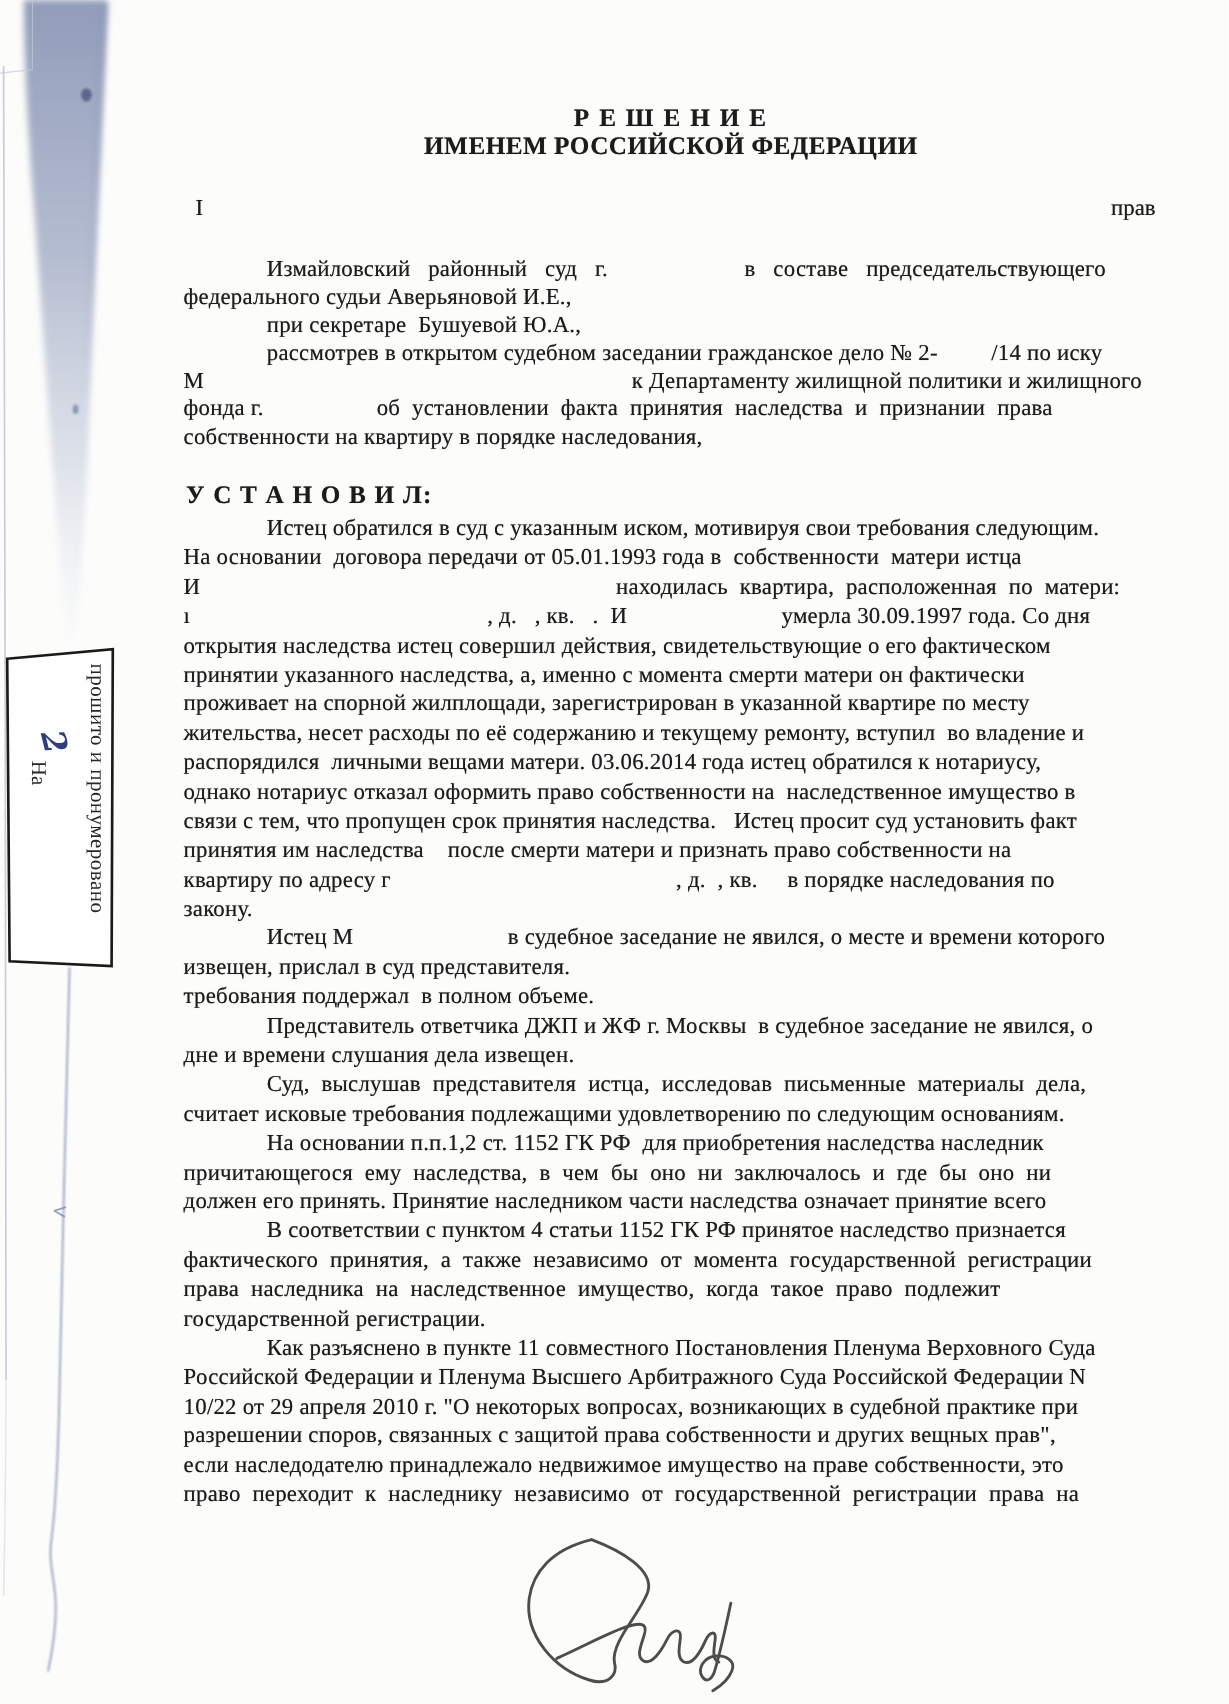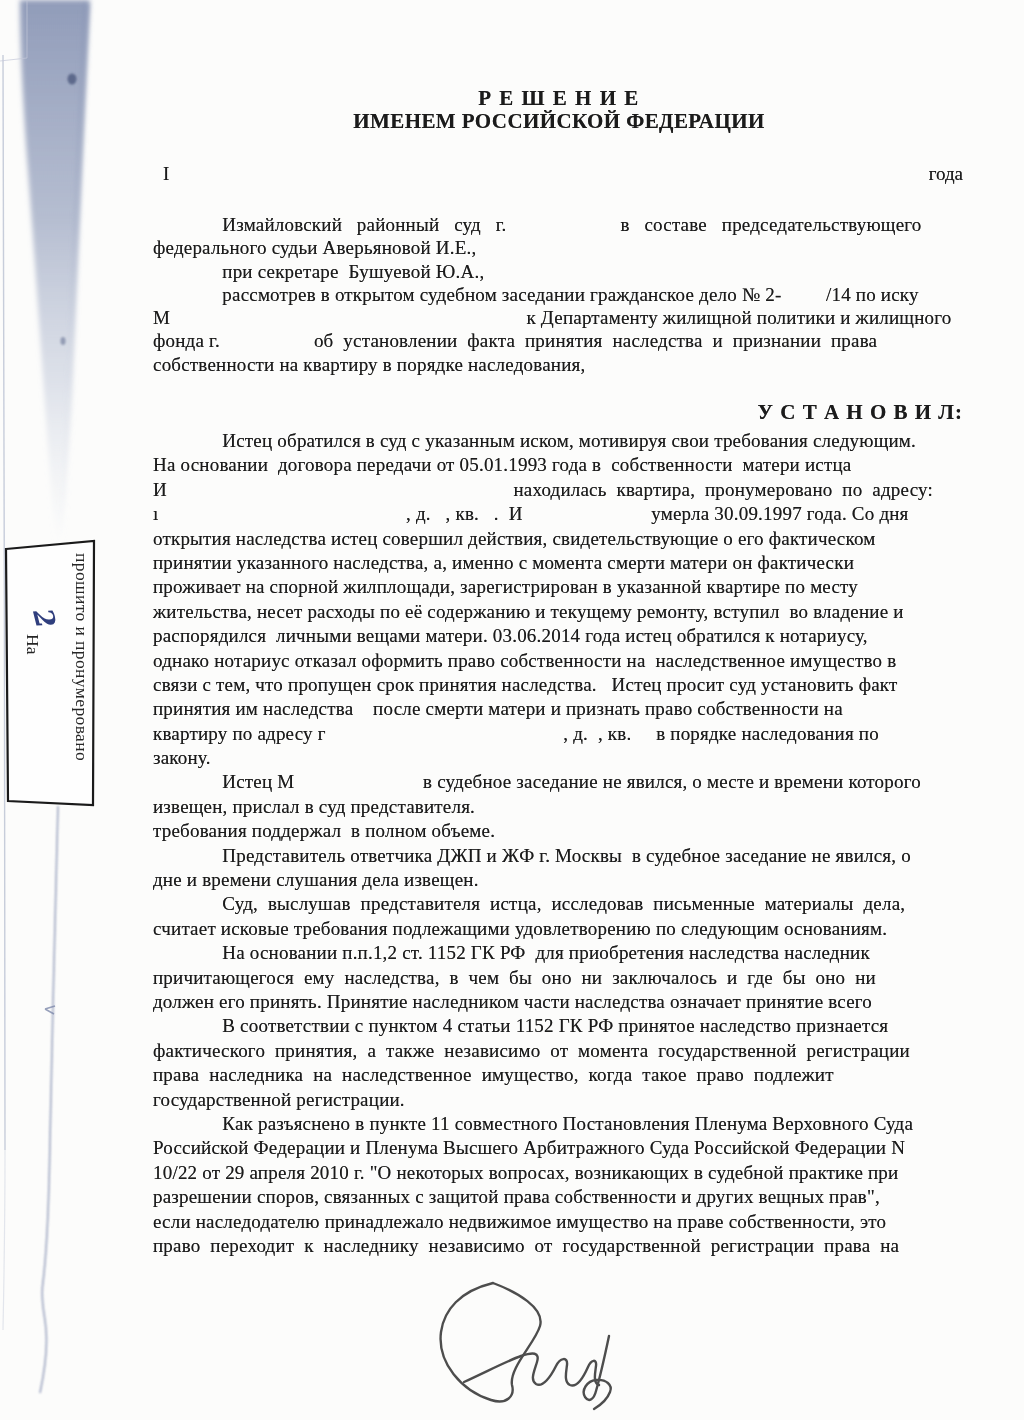--- a/index.html
+++ b/index.html
@@ -6,21 +6,21 @@
   .page{position:relative;width:1024px;height:1420px;background:#fcfcfb;overflow:hidden;
         font-family:"Liberation Serif",serif;color:#1b1b1b;}
   .doc{position:absolute;left:0;top:0;width:100%;height:100%;
        text-shadow:0 0 .6px rgba(30,30,30,.65);}
   .hdr{position:absolute;left:155px;width:808px;text-align:center;font-weight:bold;}
   .hdr1{top:86px;font-size:21px;letter-spacing:1.5px;}
   .hdr2{top:109px;font-size:21px;letter-spacing:.4px;}
   .dateline{position:absolute;left:155px;top:163px;width:808px;display:flex;
             justify-content:space-between;font-size:19px;}
   .dateline .l{margin-left:8px;}
-  .heading{position:absolute;left:155px;top:400px;width:808px;text-align:right;
+  .heading{position:absolute;left:155px;top:400px;width:808px;text-align:left;
            font-weight:bold;font-size:21px;letter-spacing:1px;}
   .preamble{position:absolute;left:153px;top:213px;width:812px;}
   .bodytext{position:absolute;left:153px;top:429px;width:815px;}
   .ln{white-space:pre;font-size:19px;letter-spacing:.2px;}
   .preamble .ln{line-height:23.3px;height:23.3px;}
   .bodytext .ln{line-height:24.4px;height:24.4px;}
   
   .stamp{position:absolute;left:0;top:535px;width:110px;height:280px;}
   .stamp svg{position:absolute;left:0;top:0;}
   .stamp-rot{position:absolute;left:92px;top:18px;width:240px;height:84px;
@@ -64,39 +64,39 @@
     <ellipse cx="63" cy="341" rx="2.5" ry="4" fill="#5c688c" opacity="0.55" filter="url(#blr2)"></ellipse>
   </svg>
 
   <div class="doc">
 
     <div class="hdr hdr1">Р Е Ш Е Н И Е</div>
     <div class="hdr hdr2">ИМЕНЕМ РОССИЙСКОЙ ФЕДЕРАЦИИ</div>
 
     <div class="dateline">
       <span class="l">I</span>
-      <span class="r">года</span>
+      <span class="r">прав</span>
     </div>
 
     <div class="preamble">
       <div class="ln">              Измайловский   районный   суд   г.                       в   составе   председательствующего</div>
       <div class="ln">федерального судьи Аверьяновой И.Е.,</div>
       <div class="ln">              при секретаре  Бушуевой Ю.А.,</div>
       <div class="ln">              рассмотрев в открытом судебном заседании гражданское дело № 2-         /14 по иску</div>
       <div class="ln">М                                                                        к Департаменту жилищной политики и жилищного</div>
       <div class="ln">фонда г.                   об  установлении  факта  принятия  наследства  и  признании  права</div>
       <div class="ln">собственности на квартиру в порядке наследования,</div>
     </div>
 
     <div class="heading">У С Т А Н О В И Л:</div>
 
     <div class="bodytext">
       <div class="ln">              Истец обратился в суд с указанным иском, мотивируя свои требования следующим.</div>
       <div class="ln">На основании  договора передачи от 05.01.1993 года в  собственности  матери истца</div>
-      <div class="ln">И                                                                      находилась  квартира,  пронумеровано  по  адресу:</div>
+      <div class="ln">И                                                                      находилась  квартира,  расположенная  по  матери:</div>
       <div class="ln">ı                                                  , д.   , кв.   .  И                          умерла 30.09.1997 года. Со дня</div>
       <div class="ln">открытия наследства истец совершил действия, свидетельствующие о его фактическом</div>
       <div class="ln">принятии указанного наследства, а, именно с момента смерти матери он фактически</div>
       <div class="ln">проживает на спорной жилплощади, зарегистрирован в указанной квартире по месту</div>
       <div class="ln">жительства, несет расходы по её содержанию и текущему ремонту, вступил  во владение и</div>
       <div class="ln">распорядился  личными вещами матери. 03.06.2014 года истец обратился к нотариусу,</div>
       <div class="ln">однако нотариус отказал оформить право собственности на  наследственное имущество в</div>
       <div class="ln">связи с тем, что пропущен срок принятия наследства.   Истец просит суд установить факт</div>
       <div class="ln">принятия им наследства    после смерти матери и признать право собственности на</div>
       <div class="ln">квартиру по адресу г                                                , д.  , кв.     в порядке наследования по</div>

